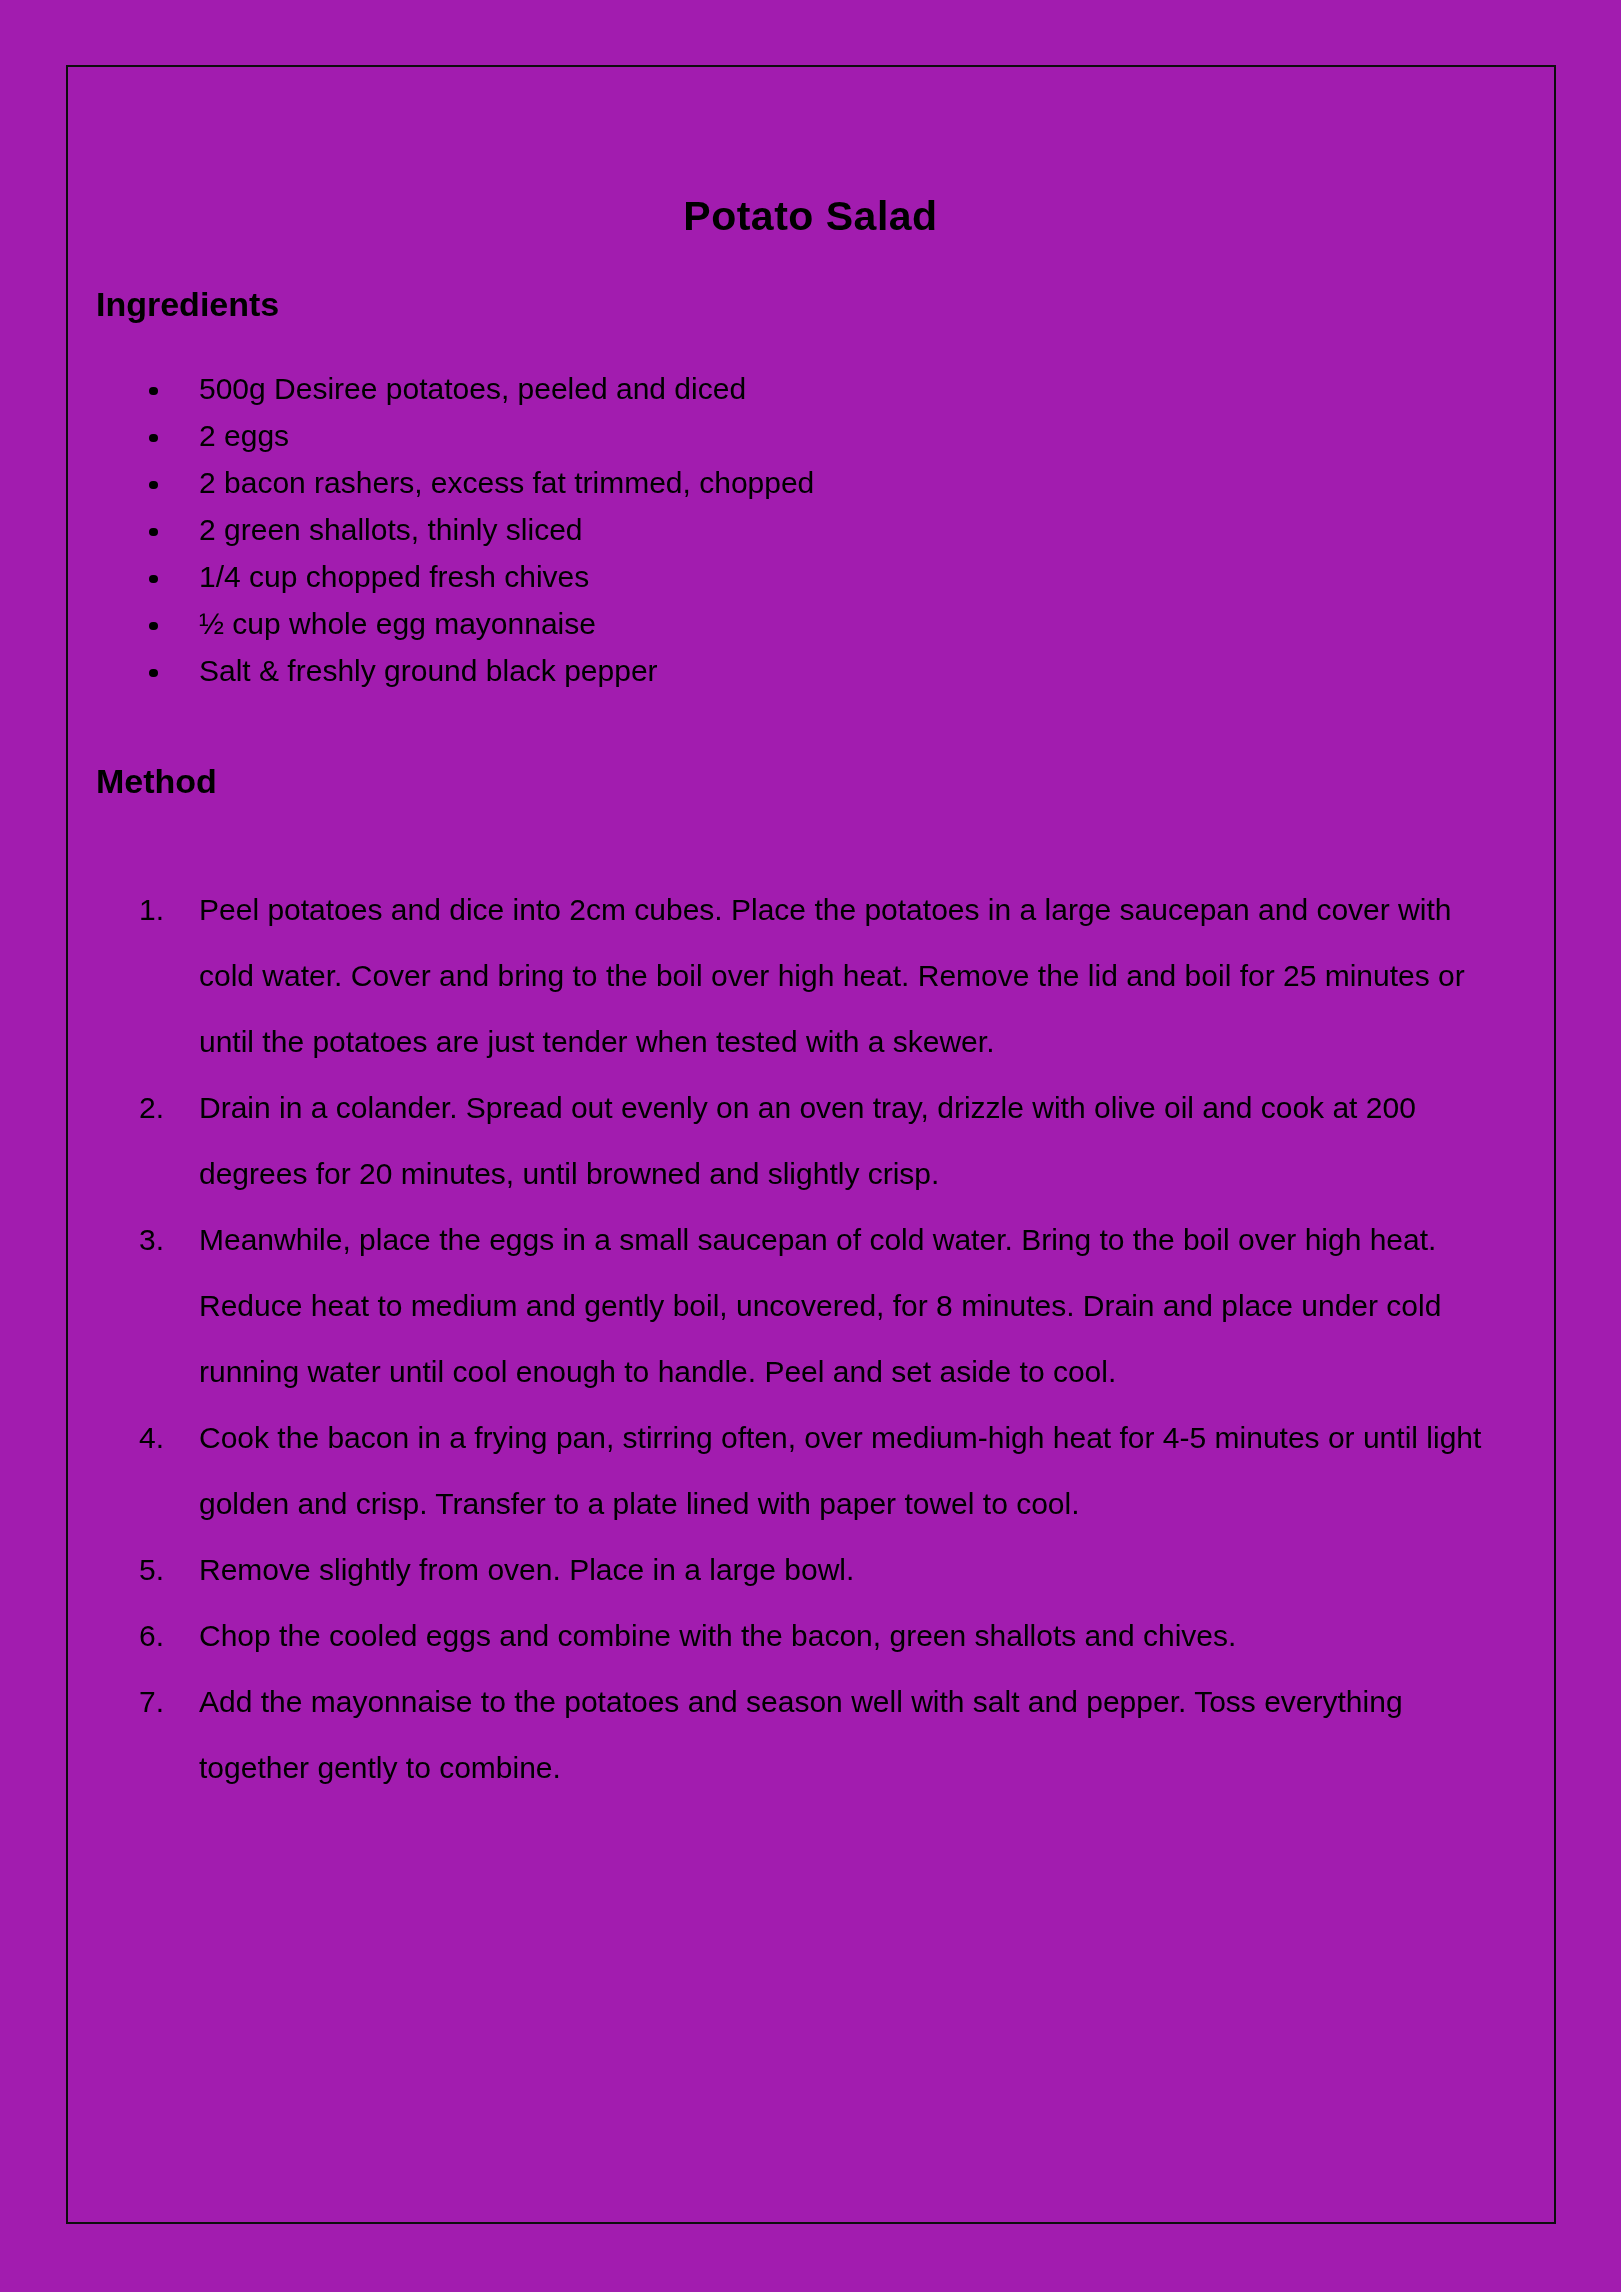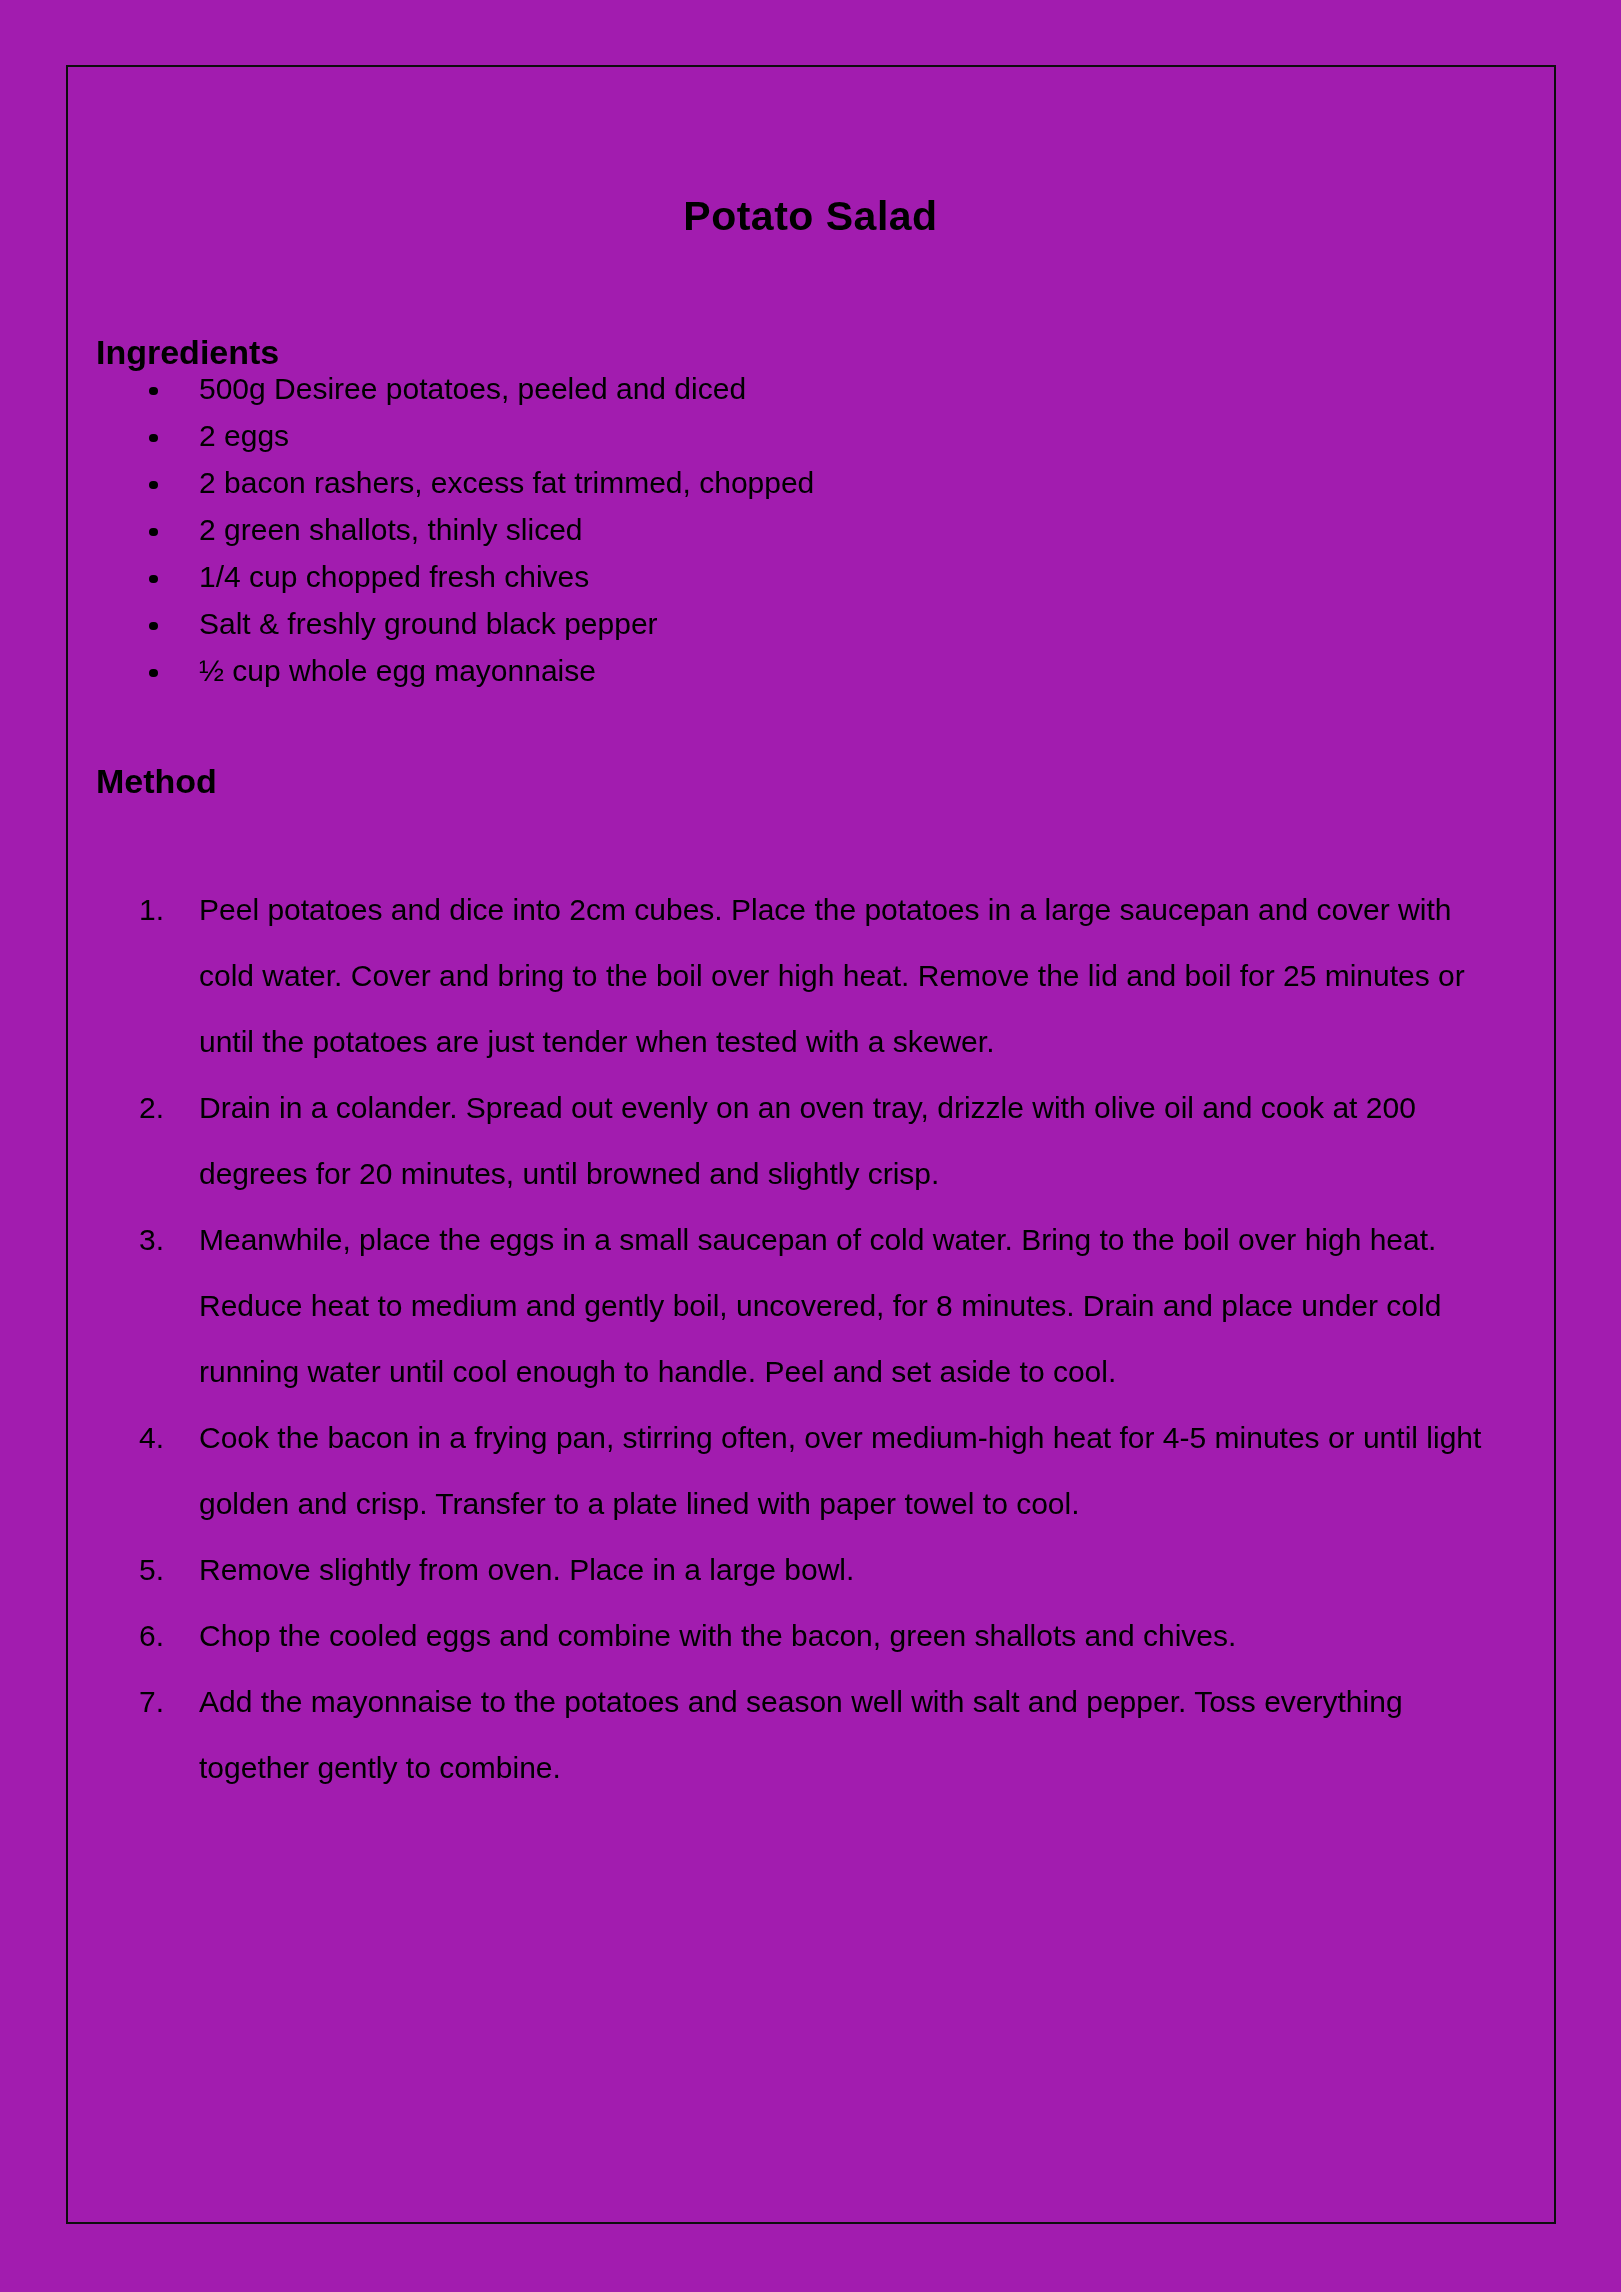--- a/index.html
+++ b/index.html
@@ -39,21 +39,21 @@
     letter-spacing: 0.5px;
   }
   .heading {
     position: absolute;
     left: 96px;
     margin: 0;
     font-size: 34px;
     line-height: 39px;
     font-weight: bold;
   }
-  .ingredients-heading { top: 285px; margin-top: 48px; }
+  .ingredients-heading { top: 285px; }
   .method-heading { top: 762px; }
 
   ul.ingredients {
     position: absolute;
     left: 0;
     top: 365px;
     width: 1553px;
     margin: 0;
     padding: 0;
     list-style: none;
@@ -125,25 +125,25 @@
     <li>
       <span class="dot"></span>
       <span>2 green shallots, thinly sliced</span>
     </li>
     <li>
       <span class="dot"></span>
       <span>1/4 cup chopped fresh chives</span>
     </li>
     <li>
       <span class="dot"></span>
-      <span>Salt &amp; freshly ground black pepper</span>
+      <span>½ cup whole egg mayonnaise</span>
     </li>
     <li>
       <span class="dot"></span>
-      <span>½ cup whole egg mayonnaise</span>
+      <span>Salt &amp; freshly ground black pepper</span>
     </li>
   </ul>
 
   <h2 class="heading method-heading">Method</h2>
 
   <ol class="method">
     <li>
       <span class="num">1.</span>
       <span>Peel potatoes and dice into 2cm cubes. Place the potatoes in a large saucepan and cover with cold water. Cover and bring to the boil over high heat. Remove the lid and boil for 25 minutes or until the potatoes are just tender when tested with a skewer.</span>
     </li>

